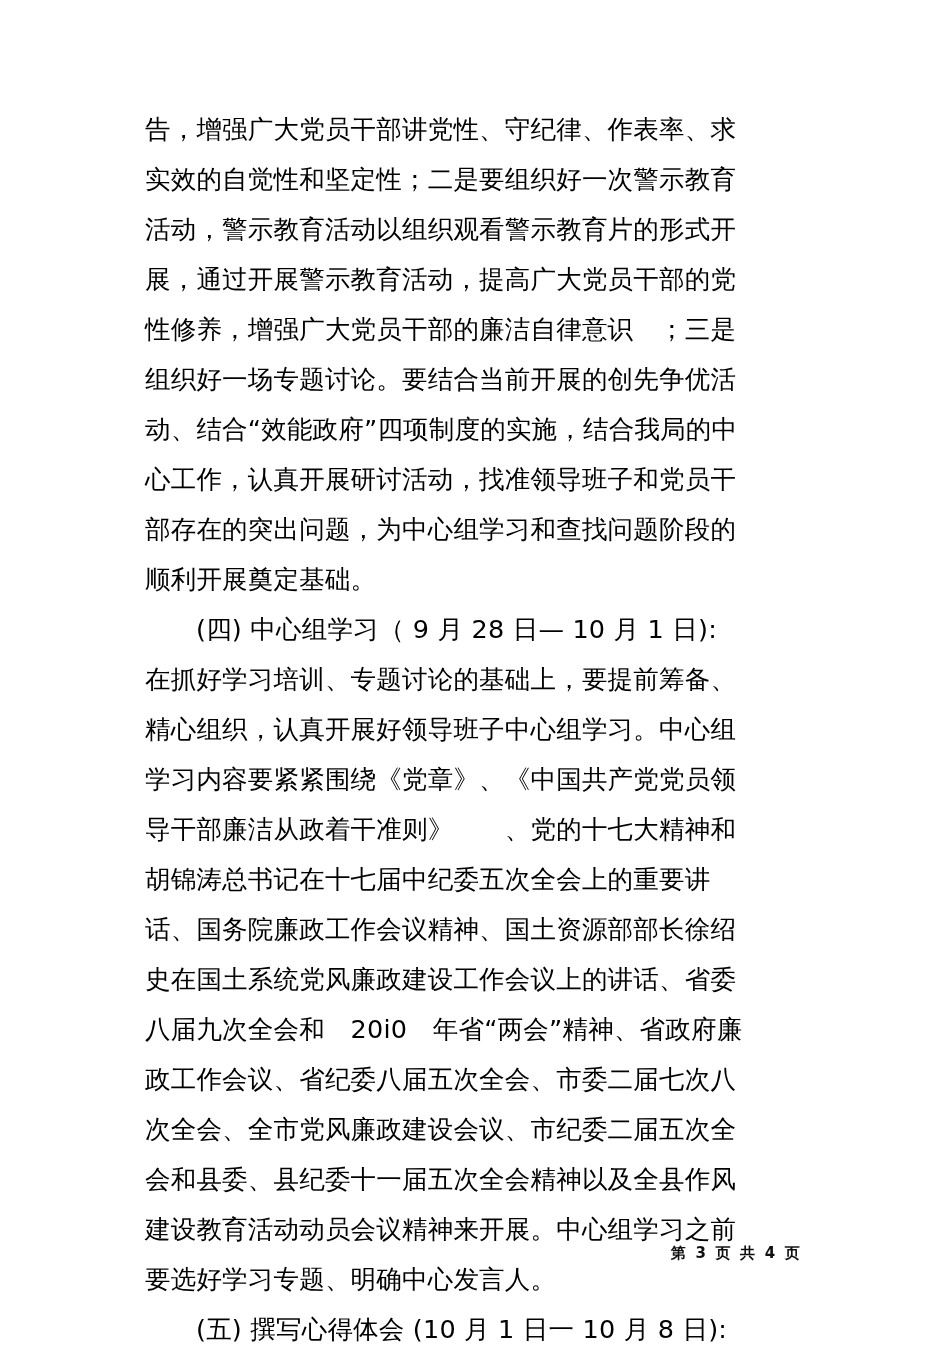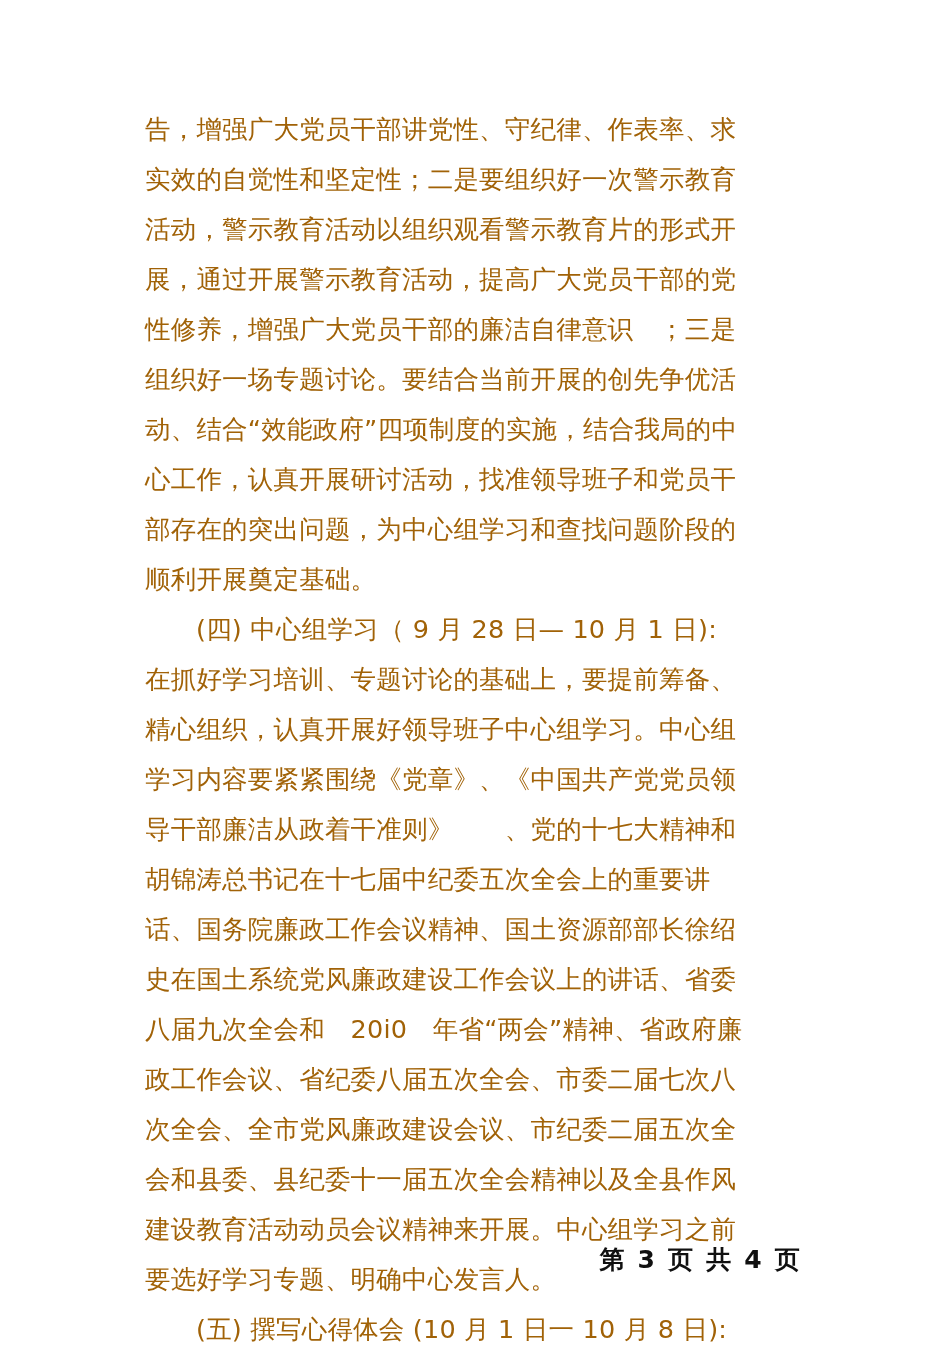--- a/index.html
+++ b/index.html
@@ -30,42 +30,42 @@
     left: 145px;
     top: 104px;
     width: 600px;
   }
 
   .para {
     margin: 0;
     font-size: 25.5px;
     line-height: 50px;
     letter-spacing: 0.2px;
-    color: #a16207;
+    color: #000000;
     text-align: left;
     white-space: pre-wrap;
     word-break: break-all;
   }
 
   .para.indent {
     text-indent: 51px;
   }
 
   #footer {
     position: absolute;
     left: 0;
     top: 1243px;
     width: 950px;
     padding-right: 148px;
     box-sizing: border-box;
     text-align: right;
   }
 
   #footer .page-num {
-    font-size: 25px;
+    font-size: 15px;
     font-weight: bold;
     letter-spacing: 2.2px;
     color: #101010;
     font-family: "DejaVu Sans", "Liberation Sans", sans-serif;
     text-align: center;
   }
 </style>
 </head>
 <body>
 

